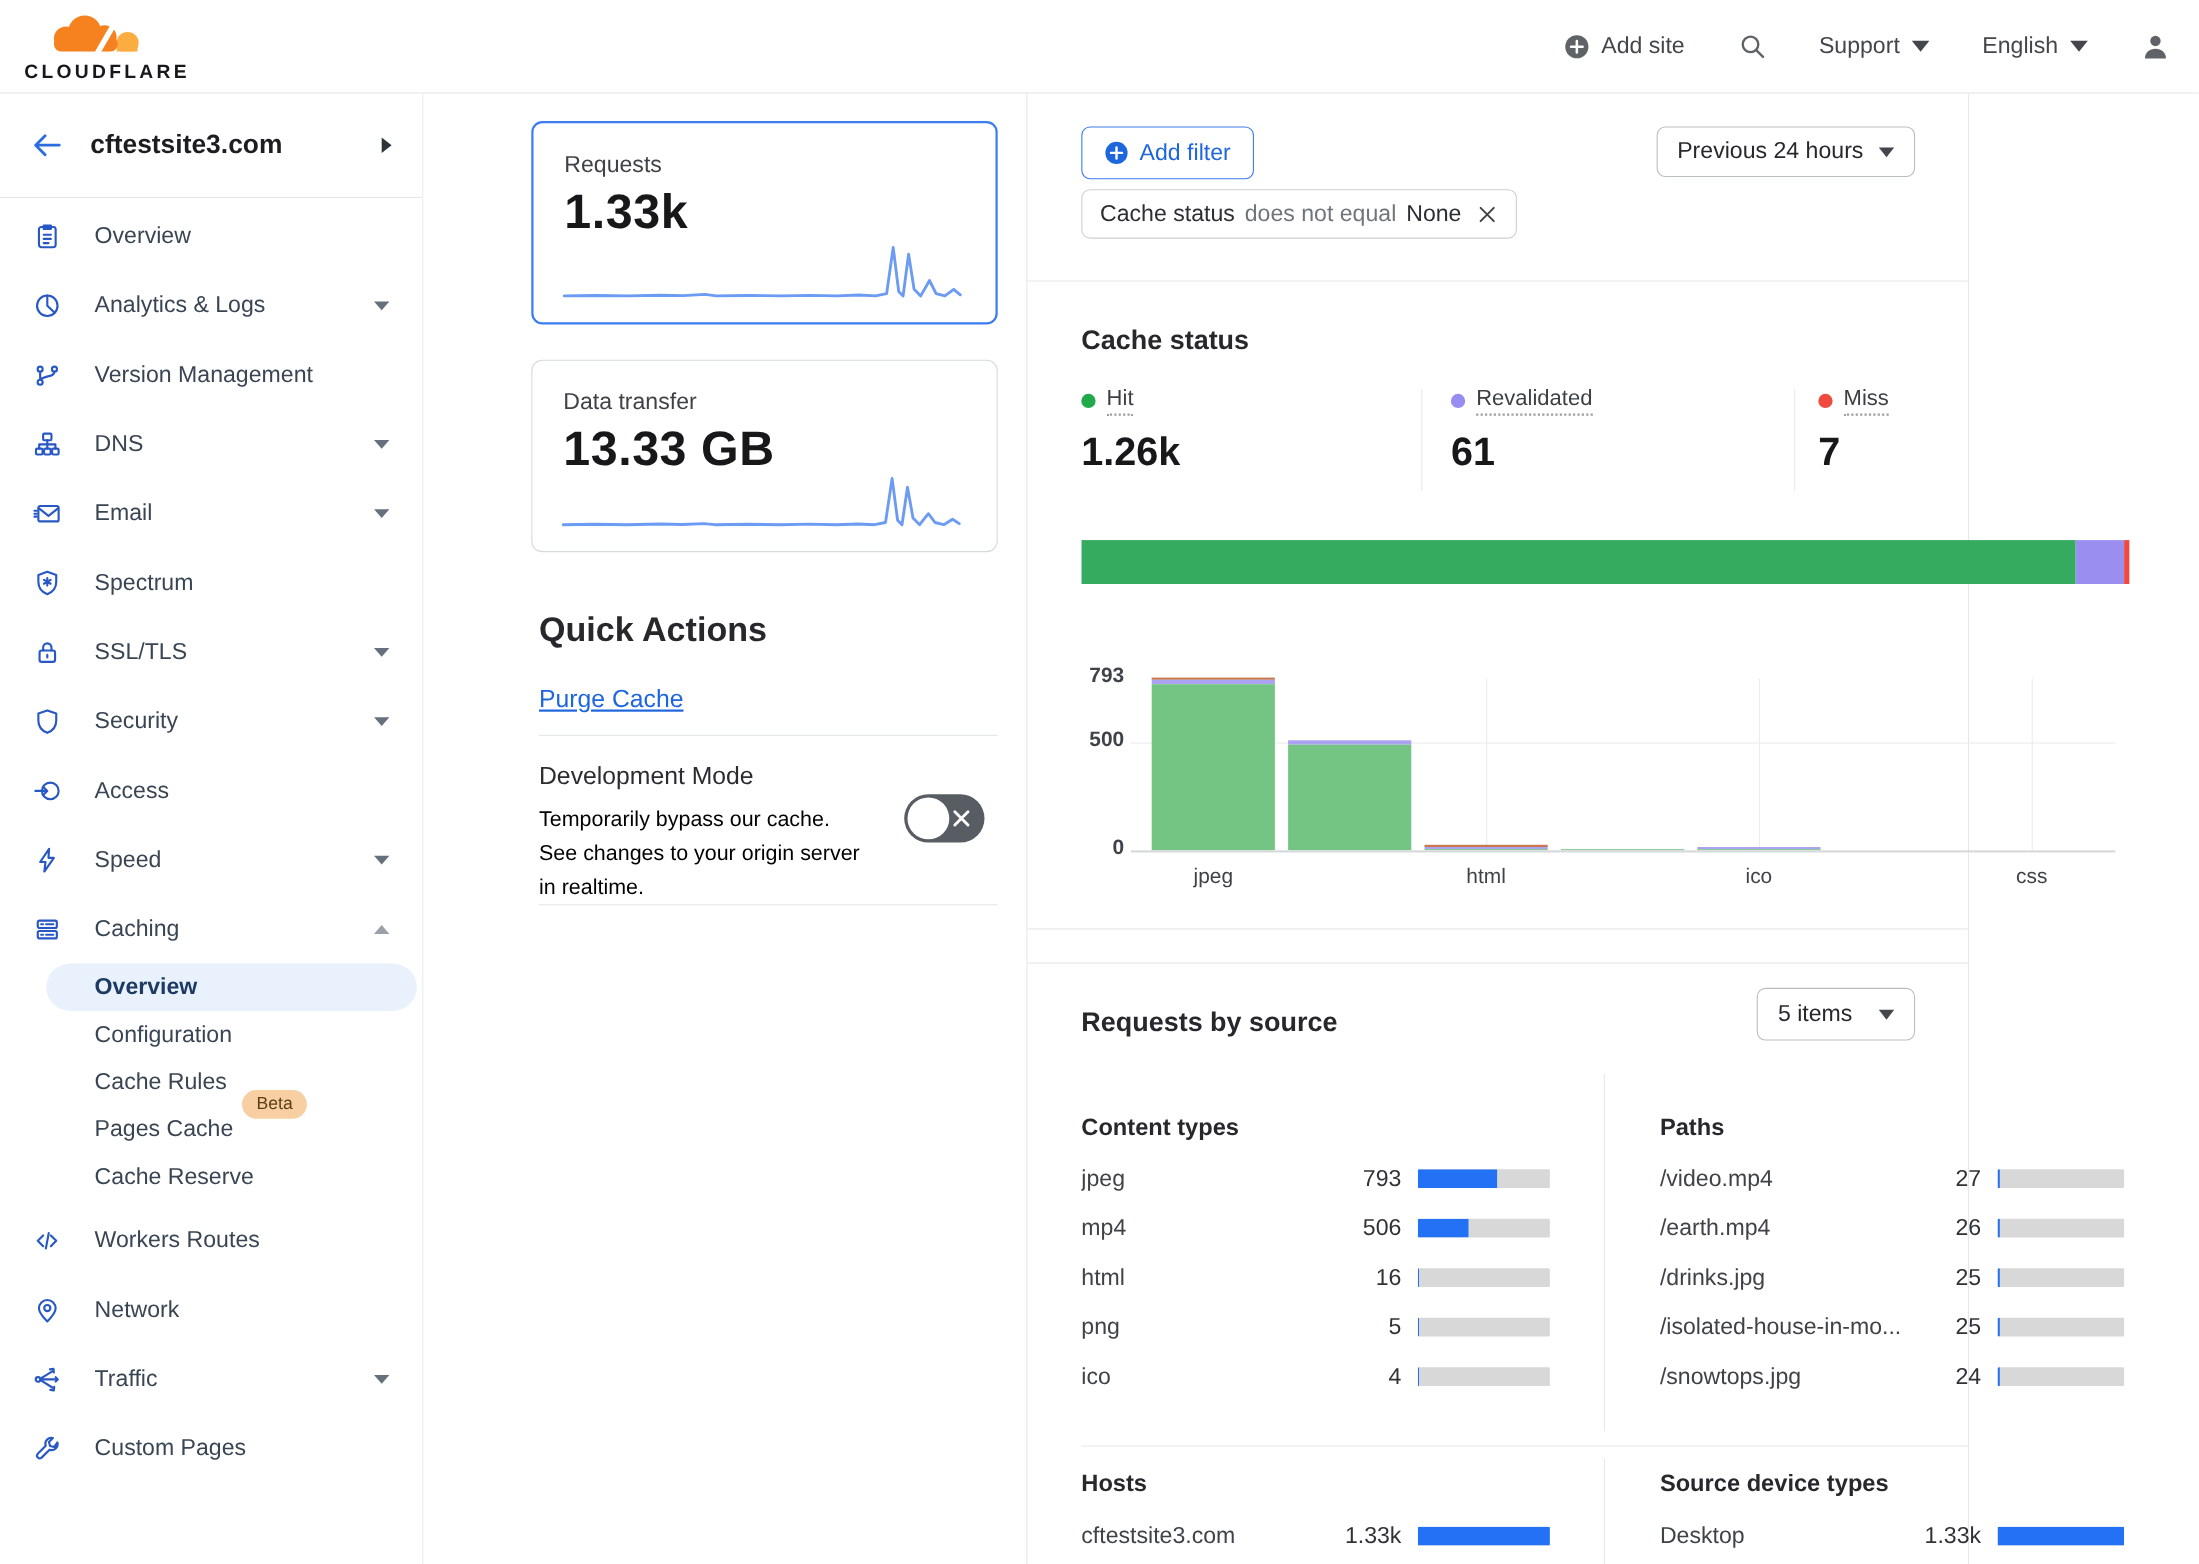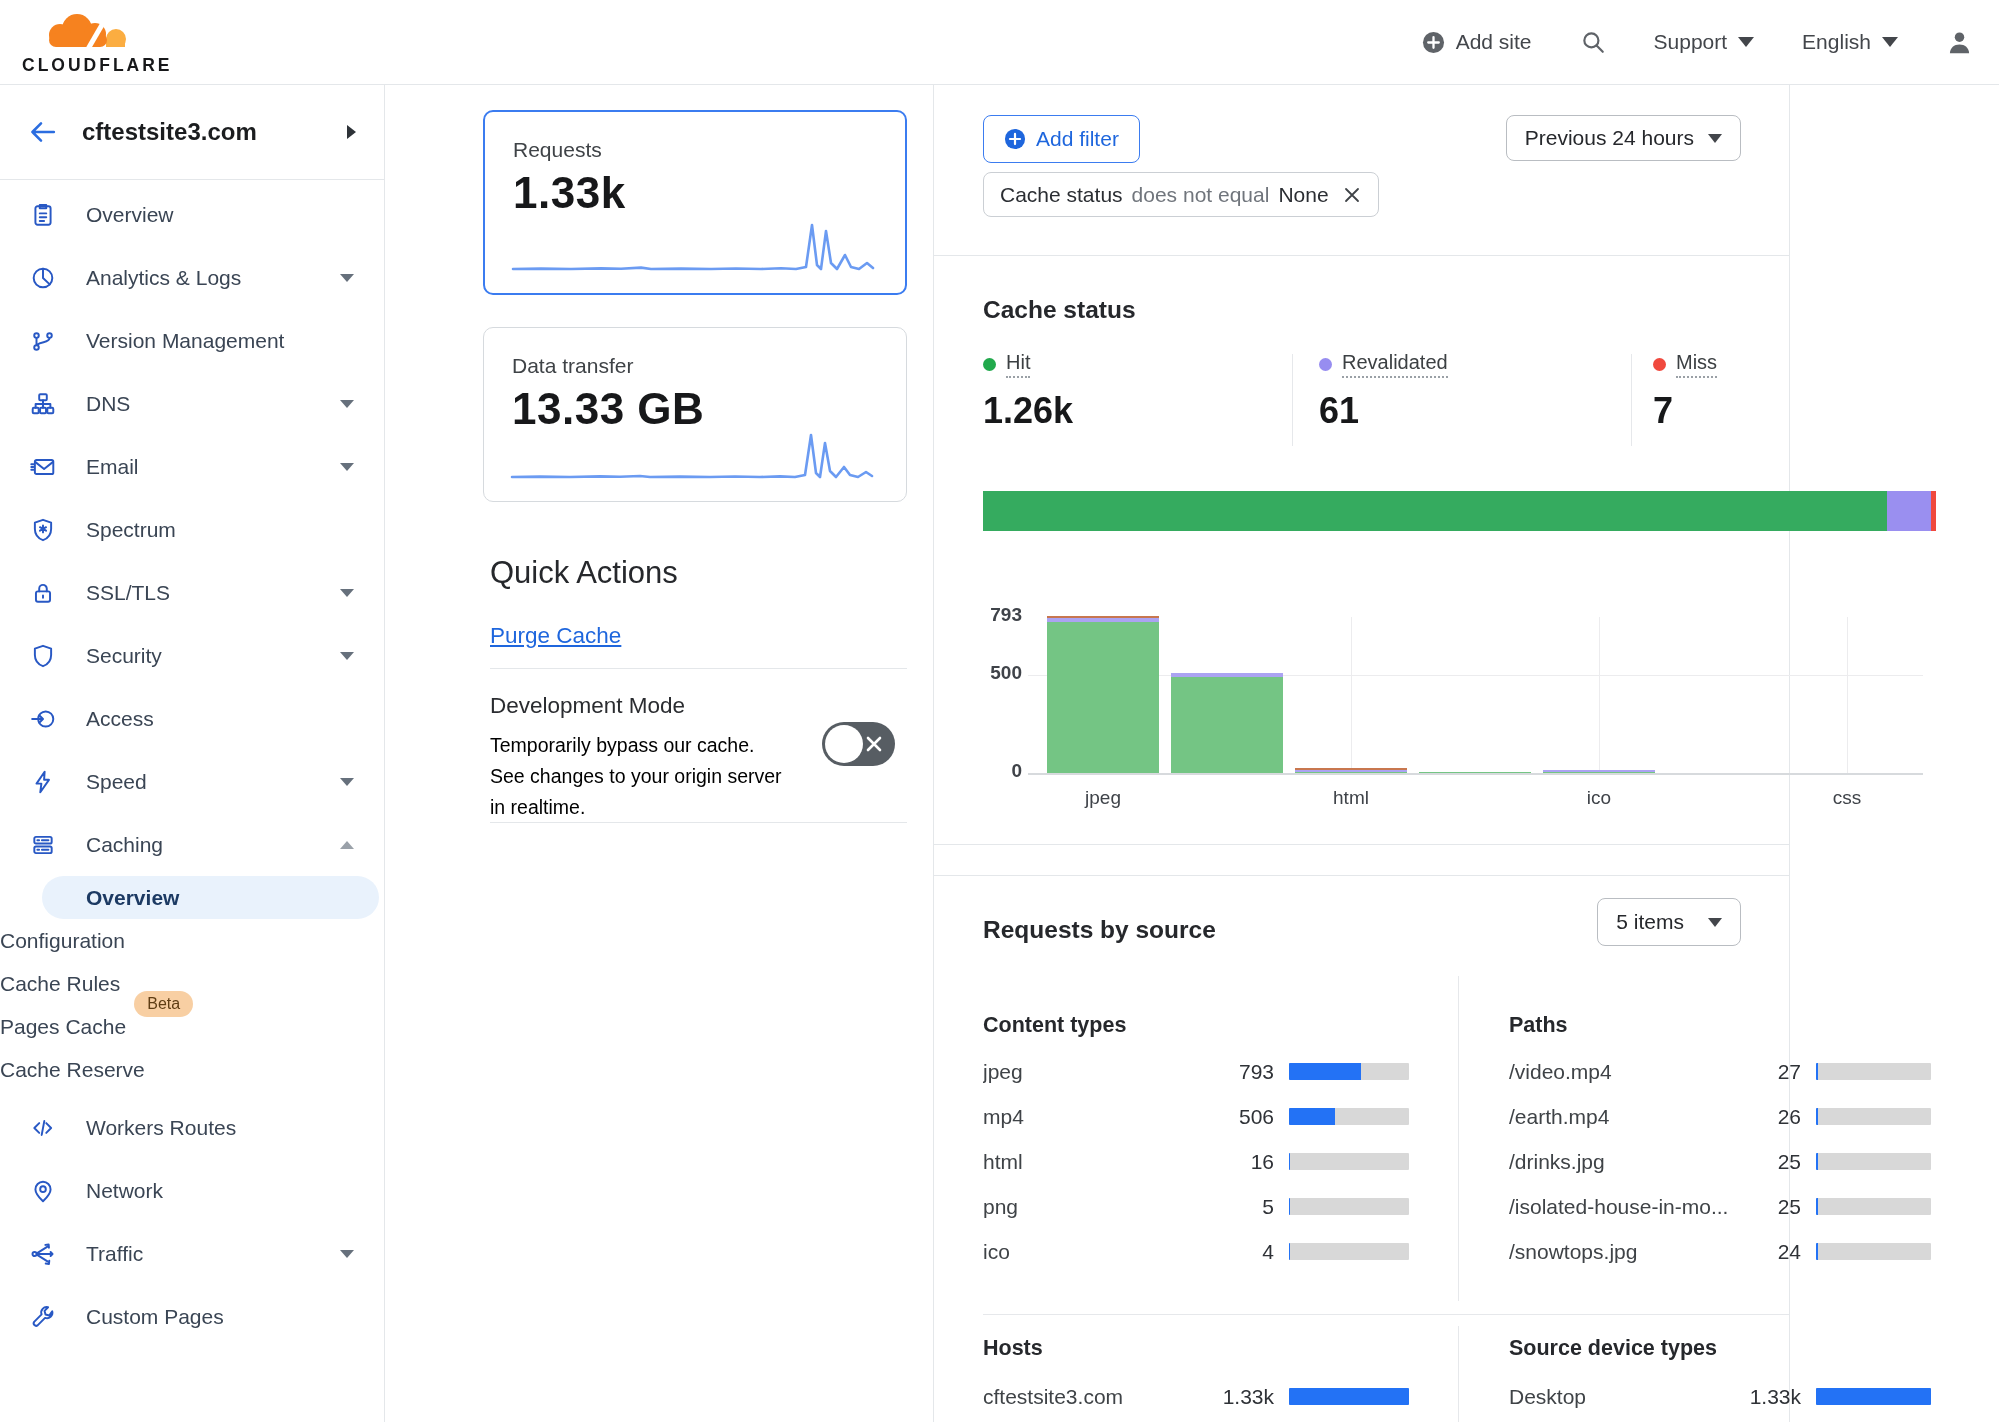--- a/index.html
+++ b/index.html
@@ -28,37 +28,37 @@
   .nav-list { padding-top:3px; }
   .s-item { height:63px; display:flex; align-items:center; padding:0 30px; cursor:pointer; }
   .s-item .ic { width:26px; height:26px; margin-right:30px; flex:0 0 26px; }
   .s-item .lbl { font-size:21px; color:#3a4554; }
   .s-caret { margin-left:auto; width:0; height:0; border-left:7px solid transparent; border-right:7px solid transparent; }
   .s-caret.down { border-top:8px solid #66707c; }
   .s-caret.up { border-bottom:8px solid #9aa1a9; }
   .ic svg { width:26px; height:26px; stroke:#2858c4; stroke-width:1.8; fill:none;
     stroke-linecap:round; stroke-linejoin:round; }
   .submenu { }
-  .sub-item { height:43px; display:flex; align-items:center; 
+  .sub-item { height:43px; display:flex; align-items:center; padding-left:86px;
     font-size:21px; color:#3a4554; cursor:pointer; }
   .sub-item.active { background:#e9f2fc; border-radius:23px; margin:0 5px 0 42px;
     padding-left:44px; font-weight:bold; color:#1c3a63; }
   .badge { margin-left:14px; background:#f8cfa3; color:#5f3d14; font-size:16px;
     padding:4px 13px; border-radius:13px;margin-top:40px; }
   .gap6 { height:5px; }
 
   
   .middle { position:absolute; left:385px; top:85px; width:548px; bottom:0; background:#fff; }
   .mcard { position:absolute; left:98px; width:424px; border-radius:10px; padding:26px 28px; background:#fff; }
   .mcard.sel { top:25px; height:185px; border:2.5px solid #3b7cf0; }
   .mcard.plain { top:242px; height:175px; border:1.5px solid #d6dade; }
   .mcard .clabel { font-size:21px; color:#3f4347; }
   .mcard .cvalue { font-size:44px; font-weight:bold; color:#17181a; margin-top:6px; letter-spacing:.5px;}
   .spark { position:absolute; left:26px; bottom:16px; }
-  .qa-title { position:absolute; left:105px; top:470px; font-size:31px; font-weight:normal; color:#26282c; }
+  .qa-title { position:absolute; left:105px; top:470px; font-size:31px; font-weight:bold; color:#26282c; }
   .purge { position:absolute; left:105px; top:538px; font-size:22.5px; color:#1e66dd;
     text-decoration:underline; cursor:pointer; }
   .mdiv1 { position:absolute; left:105px; right:26px; top:583px; height:1px; background:#e4e7ea; }
   .dev-title { position:absolute; left:105px; top:608px; font-size:22.5px; color:#2a2c30; }
   .dev-desc { position:absolute; left:105px; top:645px; width:292px; font-size:19.5px;
     line-height:1.6; color:#000000; }
   .toggle { position:absolute; left:437px; top:637px; width:73px; height:44px;
     border-radius:22px; background:#575d63; cursor:pointer; }
   .knob { position:absolute; left:3px; top:3px; width:38px; height:38px; border-radius:50%; background:#fff; }
   .tx { position:absolute; right:12px; top:13px; }

